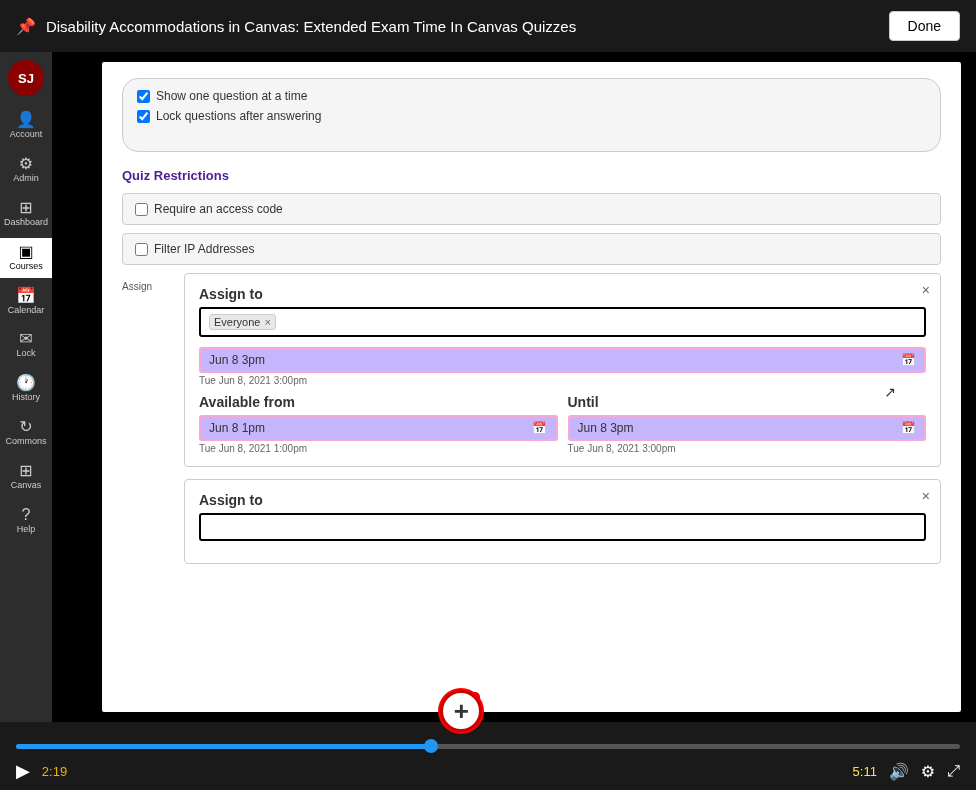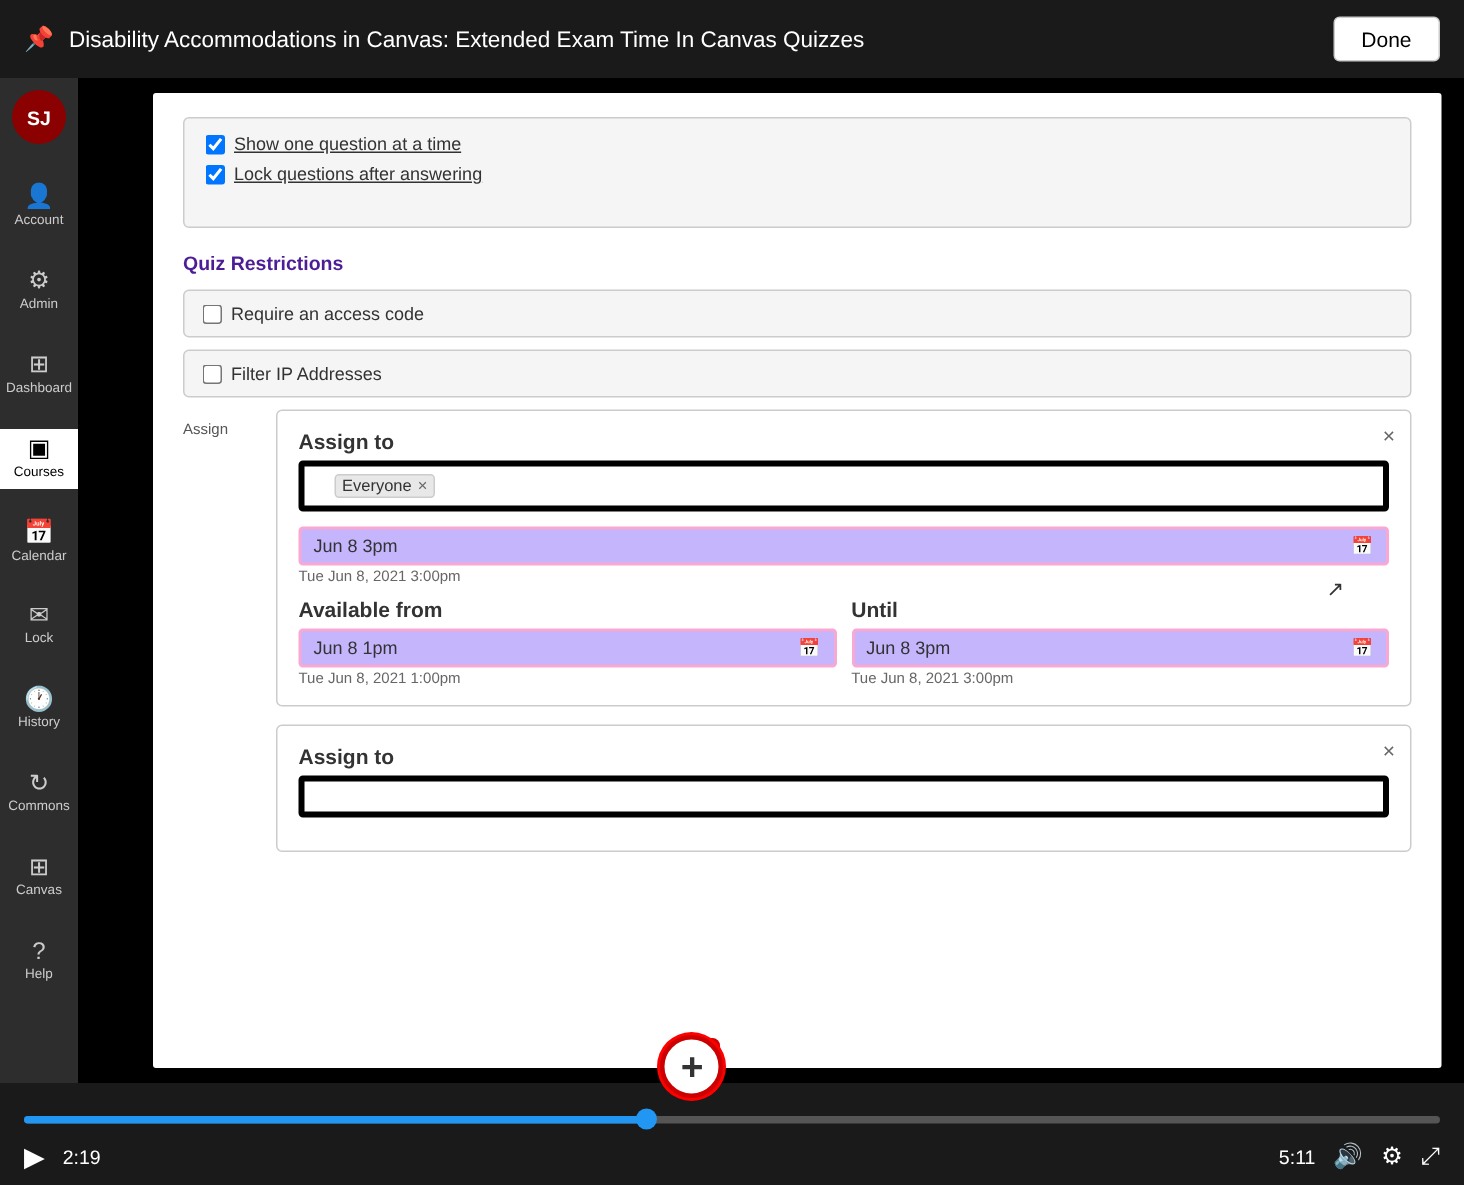--- a/index.html
+++ b/index.html
@@ -46,21 +46,21 @@
       position: absolute;
       top: 52px;
       left: 0;
       width: 52px;
       bottom: 68px;
       background: #2d2d2d;
       display: flex;
       flex-direction: column;
       align-items: center;
       padding-top: 8px;
-      gap: 16px;
+      gap: 4px;
       z-index: 10;
     }
     .sidebar-logo {
       width: 36px;
       height: 36px;
       background: #8b0000;
       border-radius: 50%;
       display: flex;
       align-items: center;
       justify-content: center;
@@ -117,24 +117,23 @@
     
     .quiz-content {
       padding: 16px 20px;
       font-size: 13px;
       color: #333;
     }
 
     .show-options {
       background: #f5f5f5;
       border: 1px solid #ccc;
-      border-radius: 4px;
+      border-radius: 16px;
       padding: 10px 14px;
       margin-bottom: 16px;
-      text-decoration: underline;
     }
     .checkbox-row {
       display: flex;
       align-items: center;
       gap: 6px;
       margin-bottom: 6px;
       font-size: 12px;
     }
     .checkbox-row:last-child { margin-bottom: 18px; }
     .checkbox-row input[type="checkbox"] {
@@ -193,23 +192,23 @@
       color: #666;
       font-size: 14px;
     }
     .assign-field-label {
       font-size: 14px;
       font-weight: 600;
       margin-bottom: 5px;
       color: #333;
     }
     .assign-to-box {
-      border: 4px solid #000000;
+      border: 2px solid #000000;
       border-radius: 3px;
-      padding: 5px 20px;
+      padding: 5px 8px;
       display: flex;
       align-items: center;
       gap: 6px;
       margin-bottom: 10px;
       font-size: 12px;
     }
     .tag {
       background: #e8e8e8;
       border: 1px solid #ccc;
       border-radius: 3px;
@@ -333,27 +332,27 @@
       gap: 12px;
     }
     .play-btn {
       color: #fff;
       font-size: 18px;
       cursor: pointer;
       background: none;
       border: none;
     }
     .time-display {
-      color: #ffffff;
+      color: #eab308;
       font-size: 13px;
       min-width: 36px;
     }
     .controls-spacer { flex: 1; }
     .total-time {
-      color: #ffffff;
+      color: #fde047;
       font-size: 13px;
     }
     .ctrl-icon {
       color: #fff;
       font-size: 16px;
       cursor: pointer;
     }
   </style>
 </head>
 <body>

